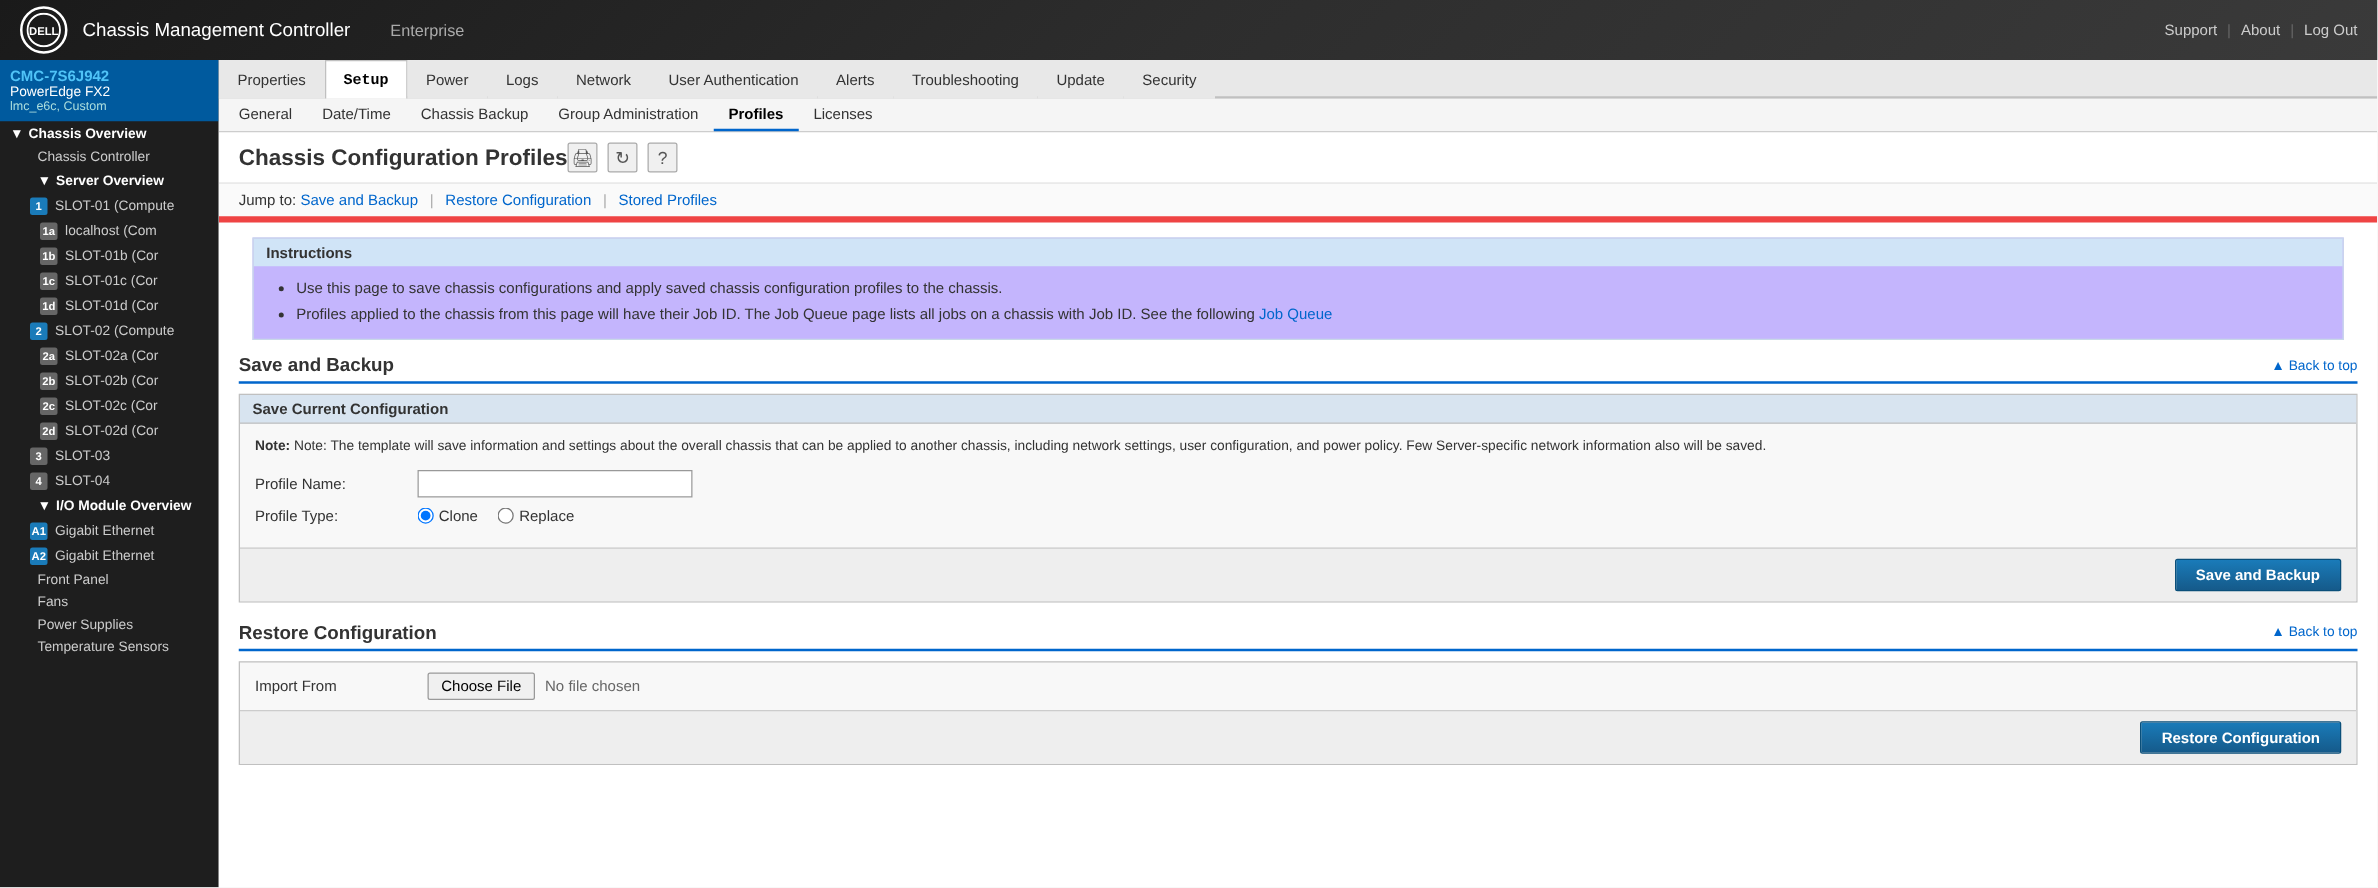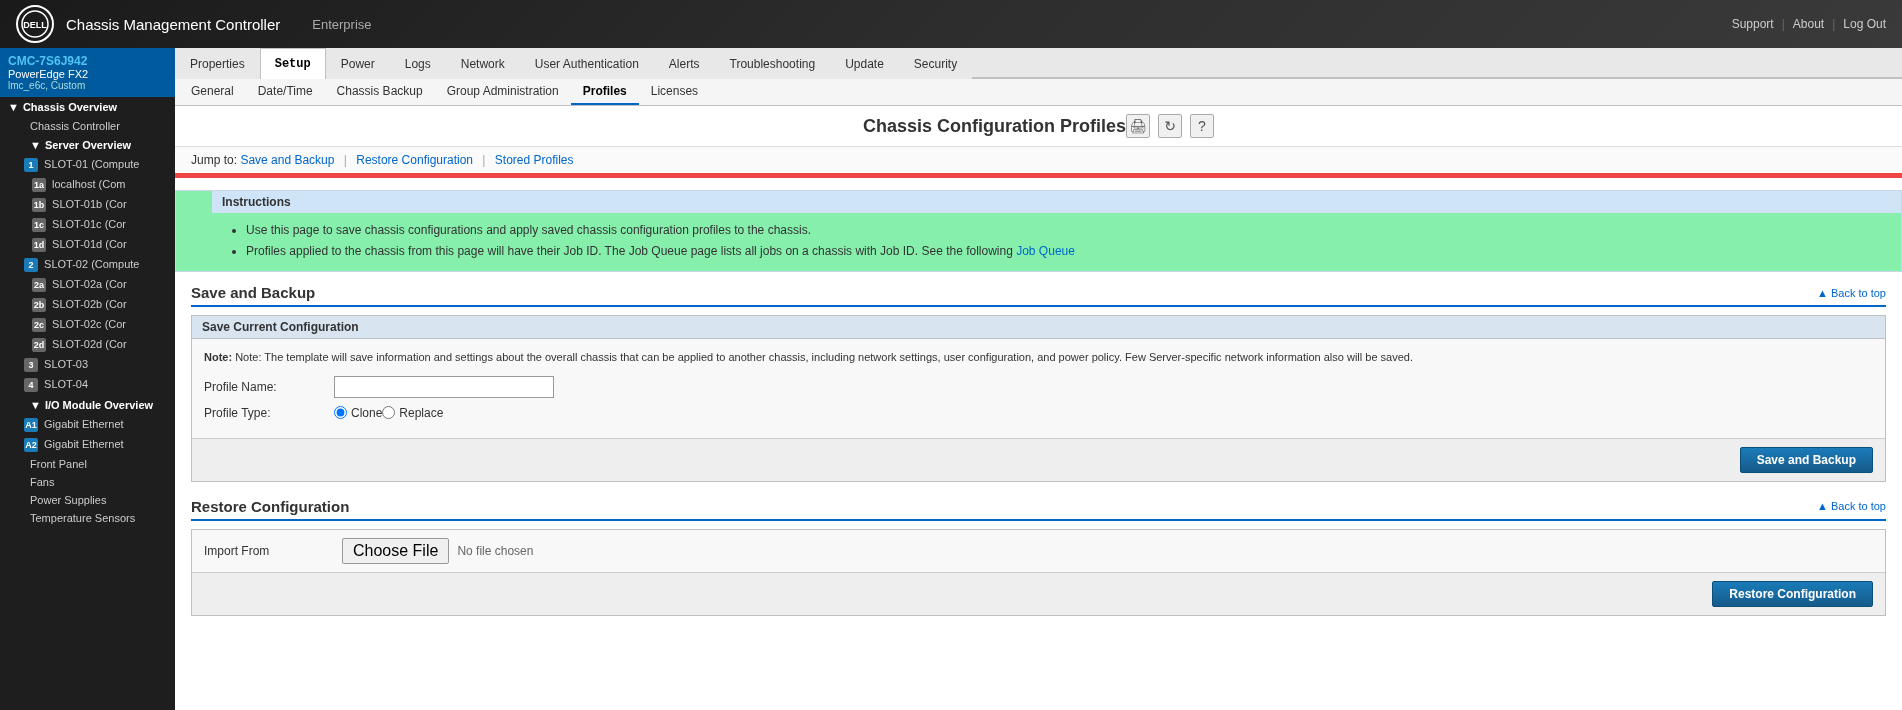--- a/index.html
+++ b/index.html
@@ -171,21 +171,21 @@
       flex: 1;
       overflow-y: auto;
       background: #fff;
       padding: 0;
     }
 
     
     .page-title-bar {
       display: flex;
       align-items: center;
-      justify-content: center;
+      justify-content: flex-start;
       padding: 8px 16px;
       border-bottom: 1px solid #ddd;
       background: #fff;
     }
     .page-title {
       font-size: 18px;
       font-weight: bold;
       color: #333;
     }
     .page-tools {
@@ -215,24 +215,23 @@
       background: #fafafa;
     }
     .jump-bar a {
       color: #0066cc;
       text-decoration: none;
     }
     .jump-bar .sep { margin: 0 6px; color: #aaa; }
 
     
     .instructions-box {
-      margin: 12px 0;
+      margin: 12px 27px;
       border: 1px solid #c8d8e8;
-      background: #86efac;
-      padding-left: 36px;
+      background: #c4b5fd;
     }
     .instructions-header {
       background: #d0e4f7;
       padding: 4px 10px;
       font-weight: bold;
       font-size: 12px;
       color: #333;
     }
     .instructions-body {
       padding: 8px 16px;
@@ -308,20 +307,21 @@
       border: 1px solid #999;
       padding: 3px 6px;
       font-size: 12px;
       width: 220px;
       outline: none;
     }
 
     .radio-group {
       display: flex;
       align-items: flex-end;
+      gap: 16px;
     }
     .radio-item {
       display: flex;
       align-items: center;
       gap: 4px;
       cursor: pointer;
     }
     .radio-item input { cursor: pointer; }
 
     .form-select {
@@ -361,21 +361,21 @@
     }
     .file-label {
       width: 130px;
       font-size: 12px;
       color: #333;
     }
     .btn-file {
       background: #f0f0f0;
       border: 1px solid #999;
       padding: 3px 10px;
-      font-size: 16px;
+      font-size: 12px;
       cursor: pointer;
       border-radius: 2px;
     }
     .file-name {
       font-size: 12px;
       color: #666;
     }
 
     
     ::-webkit-scrollbar { width: 8px; height: 8px; }

